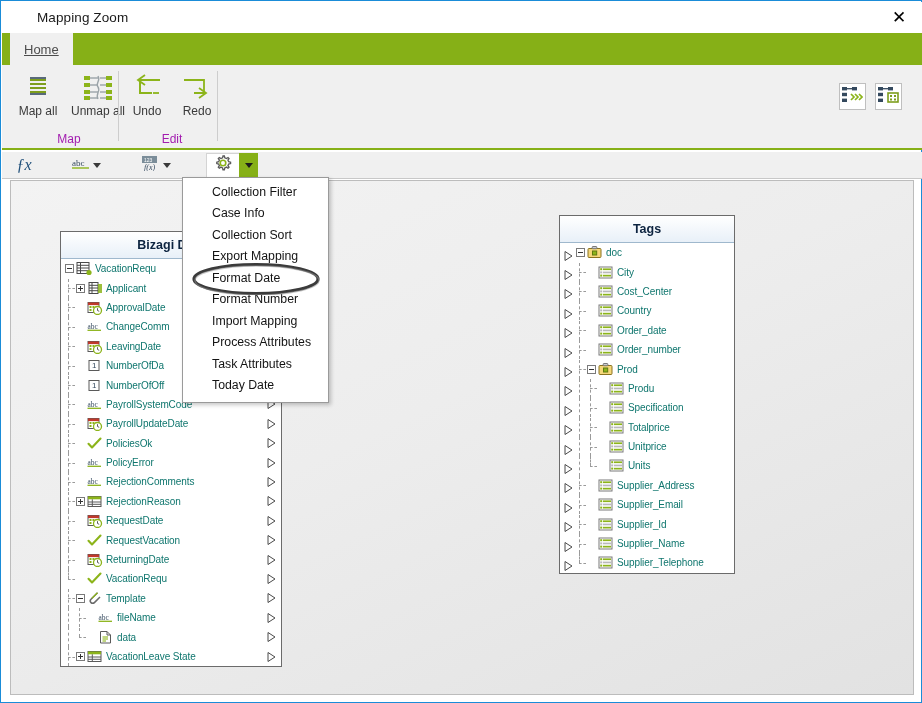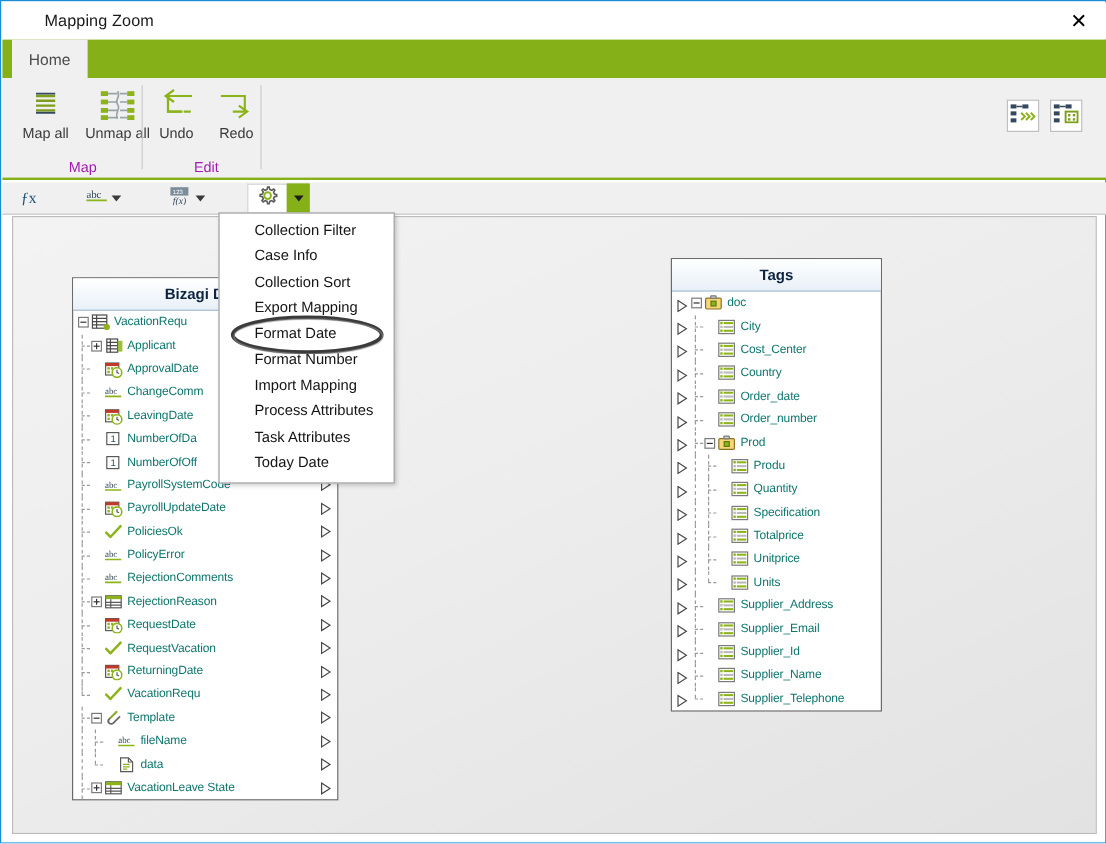--- a/index.html
+++ b/index.html
@@ -45,20 +45,21 @@
     width: 920px; height: 32px;
     background: #86b017;
   }
   .ribbon-tab {
     position: absolute; left: 8px; top: 0;
     height: 32px; min-width: 52px;
     padding: 0 14px;
     display: flex; align-items: center; justify-content: center;
     font-size: 13px;
     cursor: pointer;
+    text-decoration: underline;
   }
   .ribbon-tab.active {
     background: #f0f0f0;
     color: #4c4c4c;
   }
 
   
   #ribbon {
     position: absolute; left: 1px; top: 64px;
     width: 920px; height: 85px;
@@ -109,21 +110,21 @@
     display: flex; align-items: center;
     border-bottom: 1px solid #c8c8c8;
   }
   .fxitem {
     height: 25px; display: flex; align-items: center;
     padding: 0 4px; cursor: pointer;
   }
   #fx-glyph {
     margin-left: 9px; width: 26px; justify-content: center;
     font-family: "Liberation Serif", serif;
-    font-size: 13px; color: #23527c;
+    font-style: italic; font-size: 16px; color: #23527c;
   }
   .caret {
     width: 0; height: 0;
     border-left: 4px solid transparent;
     border-right: 4px solid transparent;
     border-top: 5px solid #3a3a3a;
     margin: 0 3px;
   }
   #abc-item { margin-left: 30px; }
   #num-item { margin-left: 28px; }
@@ -979,41 +980,20 @@
               <rect x="1" y="2" width="13" height="11" fill="#fff" stroke="#7a7a7a"></rect>
            <g>
              <rect x="2.2" y="3.2" width="2" height="2" fill="#8cb41a"></rect>
              <rect x="5" y="3.4" width="8" height="1.7" fill="#8cb41a"></rect>
              <rect x="2.2" y="6.4" width="2" height="2" fill="#b9b9b9"></rect>
              <rect x="5" y="6.6" width="8" height="1.7" fill="#b9b9b9"></rect>
              <rect x="2.2" y="9.6" width="2" height="2" fill="#8cb41a"></rect>
              <rect x="5" y="9.8" width="8" height="1.7" fill="#8cb41a"></rect>
            </g>
             </svg>
-            <span class="tlabel">Quantity</span>
-          </div>
-          <div class="trow">
-            <span class="arrowleft"><svg width="11" height="11" viewBox="0 0 11 11">
-                <path d="M2 1 L9 5.5 L2 10 Z" fill="#fdfdfd" stroke="#4a4a4a" stroke-width="1"></path>
-              </svg></span>
-            <span style="flex: 0 0 auto; width: 16px;"></span>
-            <span class="vline"></span>
-            <span class="dots"></span>
-            <span class="spacer9"></span>
-            <svg class="ico" viewBox="0 0 16 15">
-              <rect x="1" y="2" width="13" height="11" fill="#fff" stroke="#7a7a7a"></rect>
-           <g>
-             <rect x="2.2" y="3.2" width="2" height="2" fill="#8cb41a"></rect>
-             <rect x="5" y="3.4" width="8" height="1.7" fill="#8cb41a"></rect>
-             <rect x="2.2" y="6.4" width="2" height="2" fill="#b9b9b9"></rect>
-             <rect x="5" y="6.6" width="8" height="1.7" fill="#b9b9b9"></rect>
-             <rect x="2.2" y="9.6" width="2" height="2" fill="#8cb41a"></rect>
-             <rect x="5" y="9.8" width="8" height="1.7" fill="#8cb41a"></rect>
-           </g>
-            </svg>
             <span class="tlabel">Specification</span>
           </div>
           <div class="trow">
             <span class="arrowleft"><svg width="11" height="11" viewBox="0 0 11 11">
                 <path d="M2 1 L9 5.5 L2 10 Z" fill="#fdfdfd" stroke="#4a4a4a" stroke-width="1"></path>
               </svg></span>
             <span style="flex: 0 0 auto; width: 16px;"></span>
             <span class="vline"></span>
             <span class="dots"></span>
             <span class="spacer9"></span>

